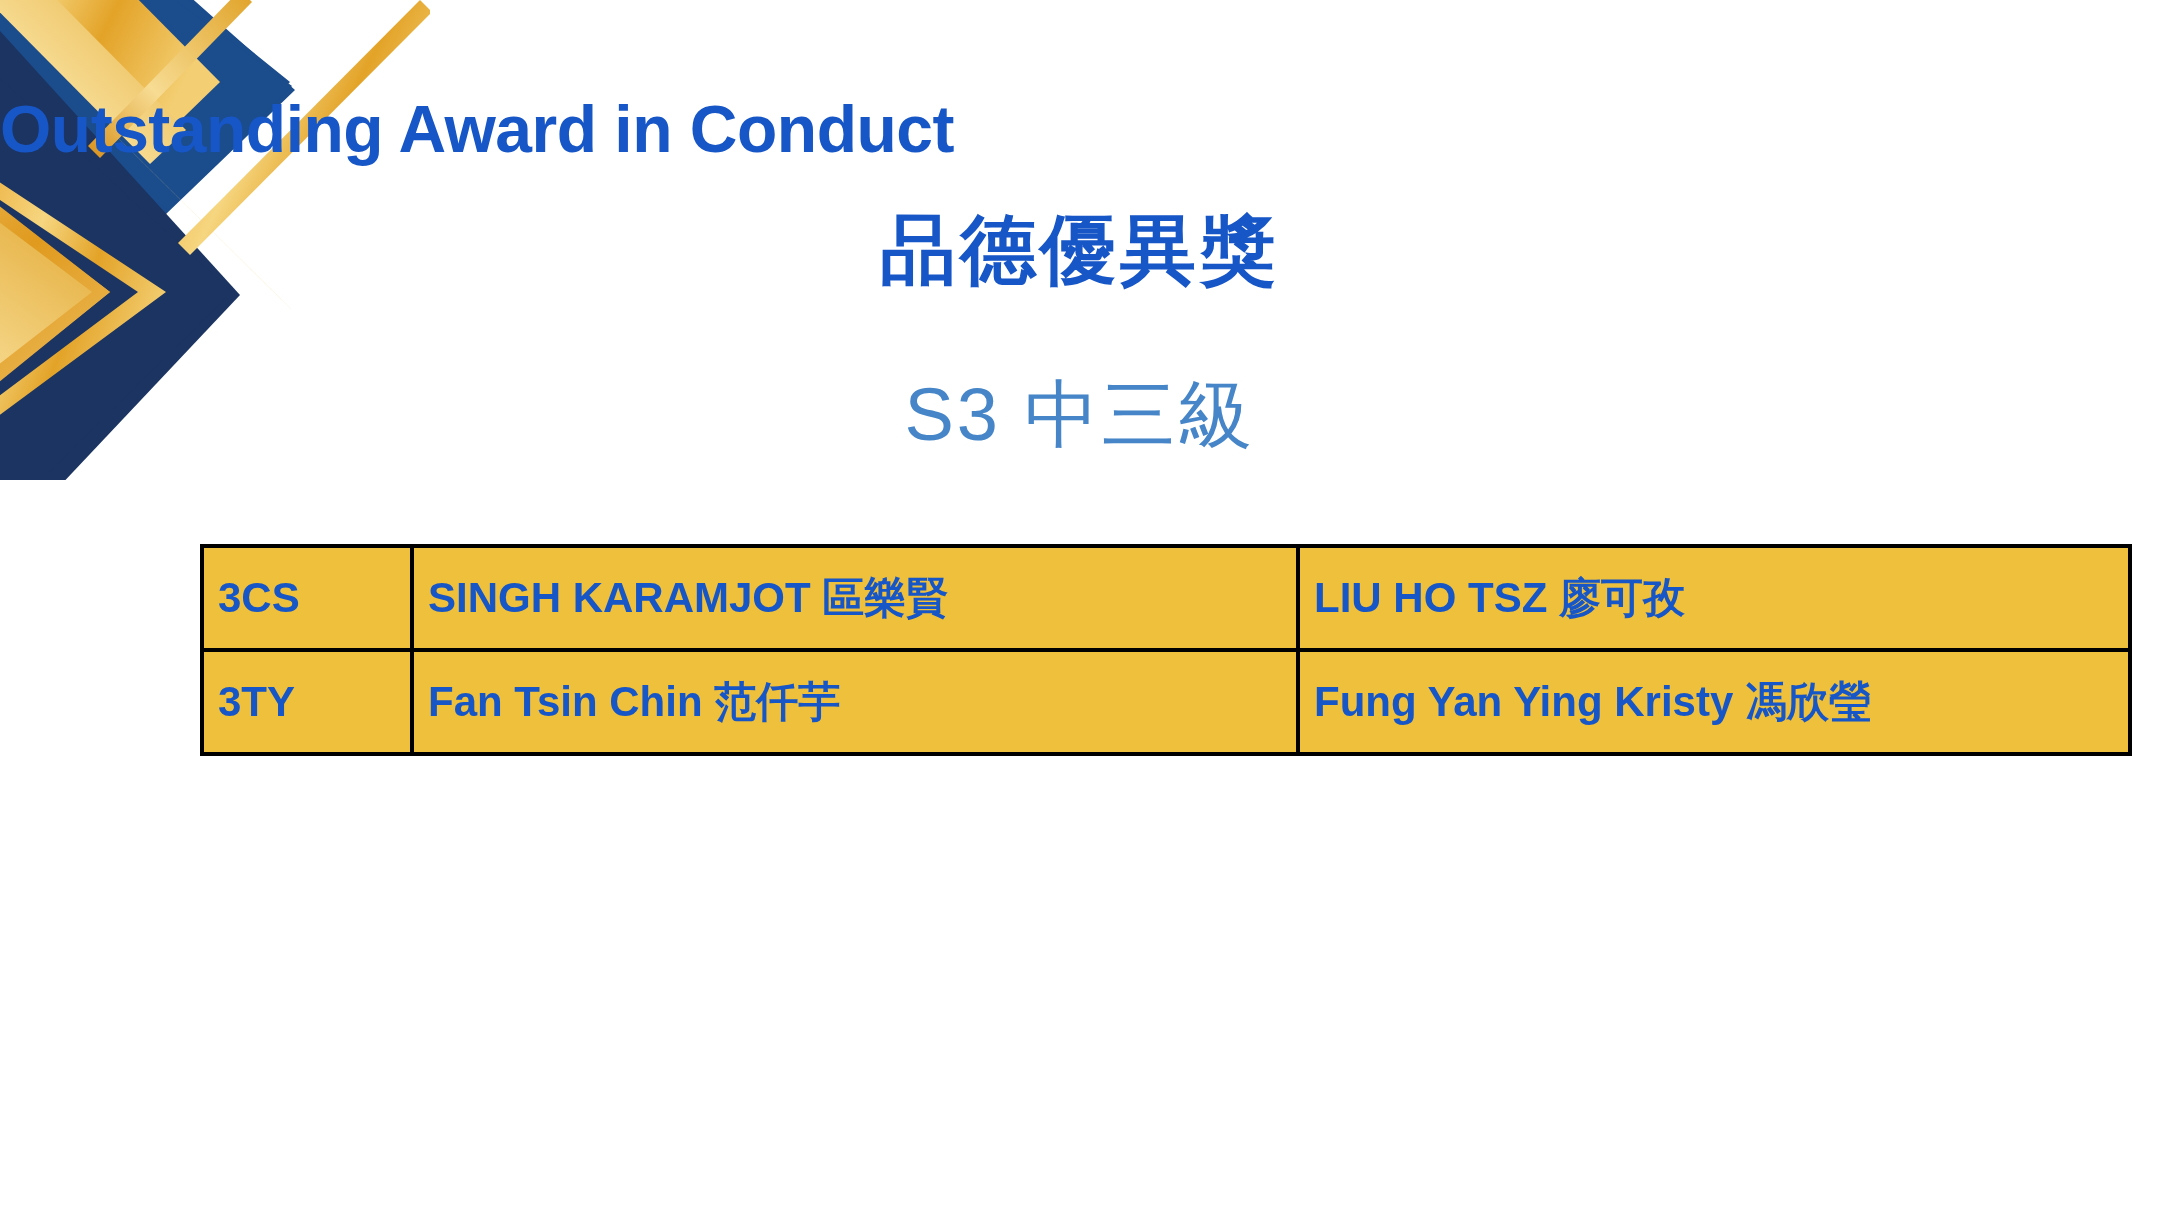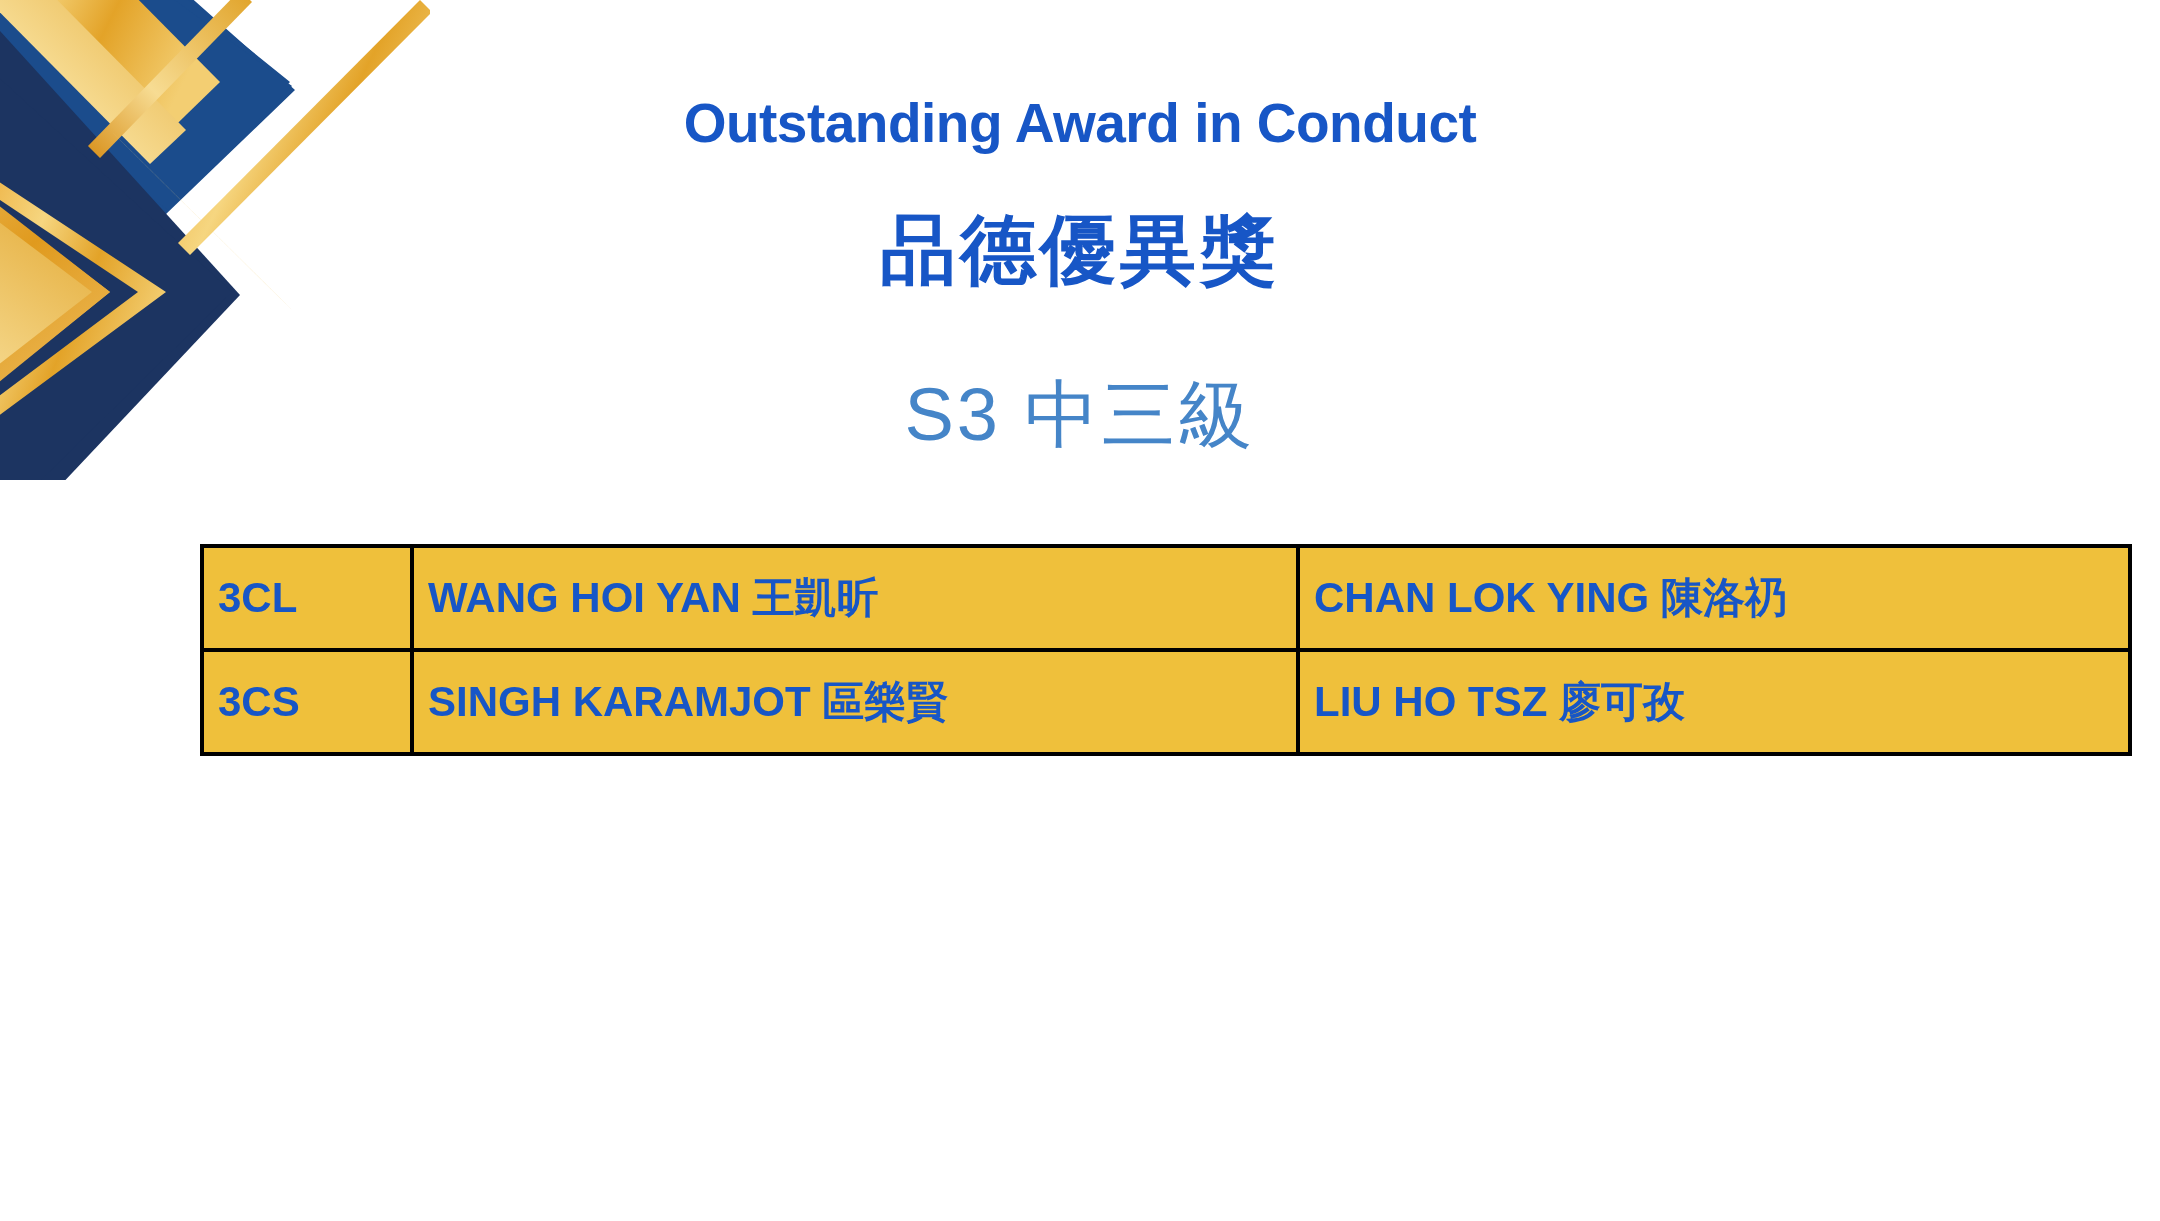--- a/index.html
+++ b/index.html
@@ -23,22 +23,21 @@
     top: 0;
     width: 430px;
     height: 480px;
     pointer-events: none;
   }
   #title-en {
     position: absolute;
     top: 96px;
     left: 0;
     width: 2160px;
-    text-align: center;
-    font-size: 55px;
+    font-size: 66px;
     font-weight: bold;
     color: #1756C6;
     letter-spacing: -0.5px;
     line-height: 1.0;
     white-space: nowrap;
   }
   #title-zh {
     position: absolute;
     top: 212px;
     left: 0;
@@ -143,24 +142,24 @@
 <div id="title-en">Outstanding Award in Conduct</div>
 
 <div id="title-zh">品德優異獎</div>
 
 <div id="subtitle-level">S3 中三級</div>
 
 <div id="awards-table-wrap">
   <table class="awards">
     <tbody id="awards-tbody">
         <tr>
-          <td class="col-class">3CL</td>
-          <td class="col-name-a">WANG HOI YAN 王凱昕</td>
-          <td class="col-name-b">CHAN LOK YING 陳洛礽</td>
-        </tr>
-        <tr>
           <td class="col-class">3CS</td>
           <td class="col-name-a">SINGH KARAMJOT 區樂賢</td>
           <td class="col-name-b">LIU HO TSZ 廖可孜</td>
+        </tr>
+        <tr>
+          <td class="col-class">3TY</td>
+          <td class="col-name-a">Fan Tsin Chin 范仟芋</td>
+          <td class="col-name-b">Fung Yan Ying Kristy 馮欣瑩</td>
         </tr>
       </tbody>
   </table>
 </div>
 
 </body></html>

